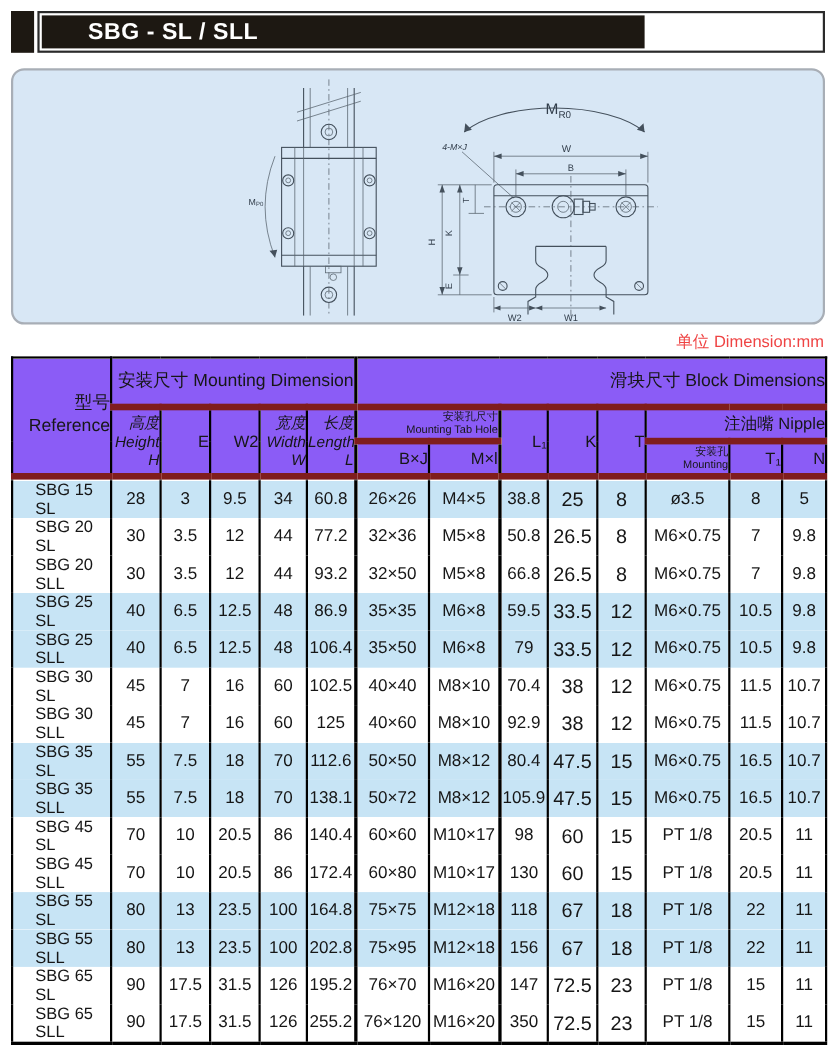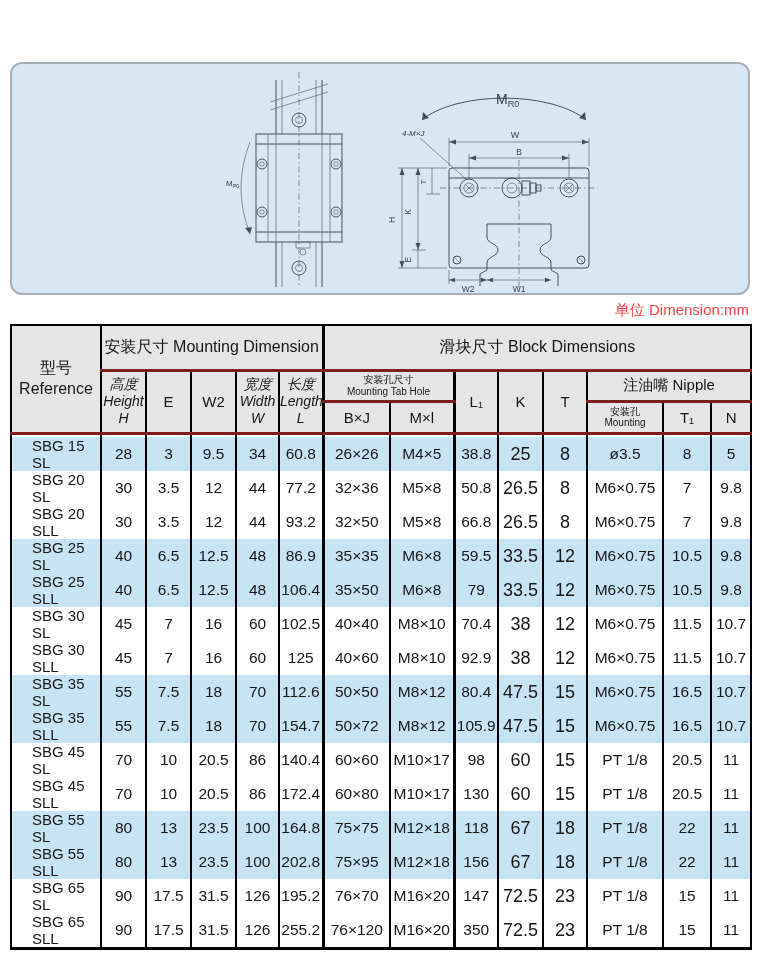--- a/index.html
+++ b/index.html
@@ -27,42 +27,50 @@
   .dwg-txt { fill:#333f4c; font-family:"Liberation Sans","DejaVu Sans",sans-serif; }
 
   
   .unit { position:absolute; top:301px; right:11px; font-size:15px; color:#ef4444; }
 
   
   table { position:absolute; top:324px; left:10px; width:740px;
           border-collapse:collapse; table-layout:fixed; }
   th, td { border-left:2px solid #000; border-right:2px solid #000;
            text-align:center; vertical-align:middle; color:#161616; overflow:hidden; }
-  thead th { background:#e5e5e5; border-top:2px solid #000; border-bottom:3px solid #7f1d1d;
-             font-weight:normal; }
+  thead th { background:#8b5cf6; border-top:2px solid #000; border-bottom:6px solid #7f1d1d;
+             font-weight:normal;text-align:right; }
   tr.h1 { height:45px; }  tr.h1 th { font-size:16px; }
   tr.h2 { height:31px; }  tr.h3 { height:32px; }
   .lines3 { font-size:14px; line-height:1.22;font-style:italic; }
   .lines2 { font-size:10px; line-height:1.15; }
   .sym { font-size:15px; }
   .ref-th { font-size:16px; line-height:1.3; }
   .gdiv { border-left-width:3px !important; }
   tr.spacer { height:4px; } tr.spacer td { background:#ffffff; }
   tbody tr.datarow { height:33px;padding-left:12px; }
   tbody td { font-size:15.5px; background:#ffffff; }
   tbody tr.shaded td { background:#c7e4f5; }
   td.ref-cell { text-align:left; padding-left:20px; font-size:15px; }
   tbody tr:last-child td { border-bottom:3px solid #000; }
   td.small-k { font-size:18px; }
 </style>
 </head>
 <body>
 
 <div class="page">
 
+  <div class="banner">
+    <div class="banner-tab"></div>
+    <div class="banner-bar">
+      <div class="banner-fill">
+        <span>SBG - SL / SLL</span>
+      </div>
+    </div>
+  </div>
 
   <div class="panel">
 
     <svg class="svg-left" width="150" height="215" viewBox="0 0 150 215">
       <line class="dwg-dash" x1="75" y1="0" x2="75" y2="215"></line>
       <line class="dwg" x1="52" y1="8" x2="52" y2="62"></line>
       <line class="dwg" x1="98" y1="8" x2="98" y2="62"></line>
       <line class="dwg-thin" x1="58" y1="8" x2="58" y2="62"></line>
       <line class="dwg-thin" x1="92" y1="8" x2="92" y2="62"></line>
       <line class="dwg-thin" x1="46" y1="30" x2="104" y2="12"></line>
@@ -396,21 +404,21 @@
           <td>M6×0.75</td>
           <td>16.5</td>
           <td>10.7</td>
         </tr>
         <tr class="datarow shaded">
           <td class="ref-cell">SBG 35 SLL</td>
           <td>55</td>
           <td>7.5</td>
           <td>18</td>
           <td>70</td>
-          <td>154.7</td>
+          <td>138.1</td>
           <td class="gdiv">50×72</td>
           <td>M8×12</td>
           <td class="gdiv">105.9</td>
           <td class="small-k">47.5</td>
           <td class="small-k">15</td>
           <td>M6×0.75</td>
           <td>16.5</td>
           <td>10.7</td>
         </tr>
         <tr class="datarow">

